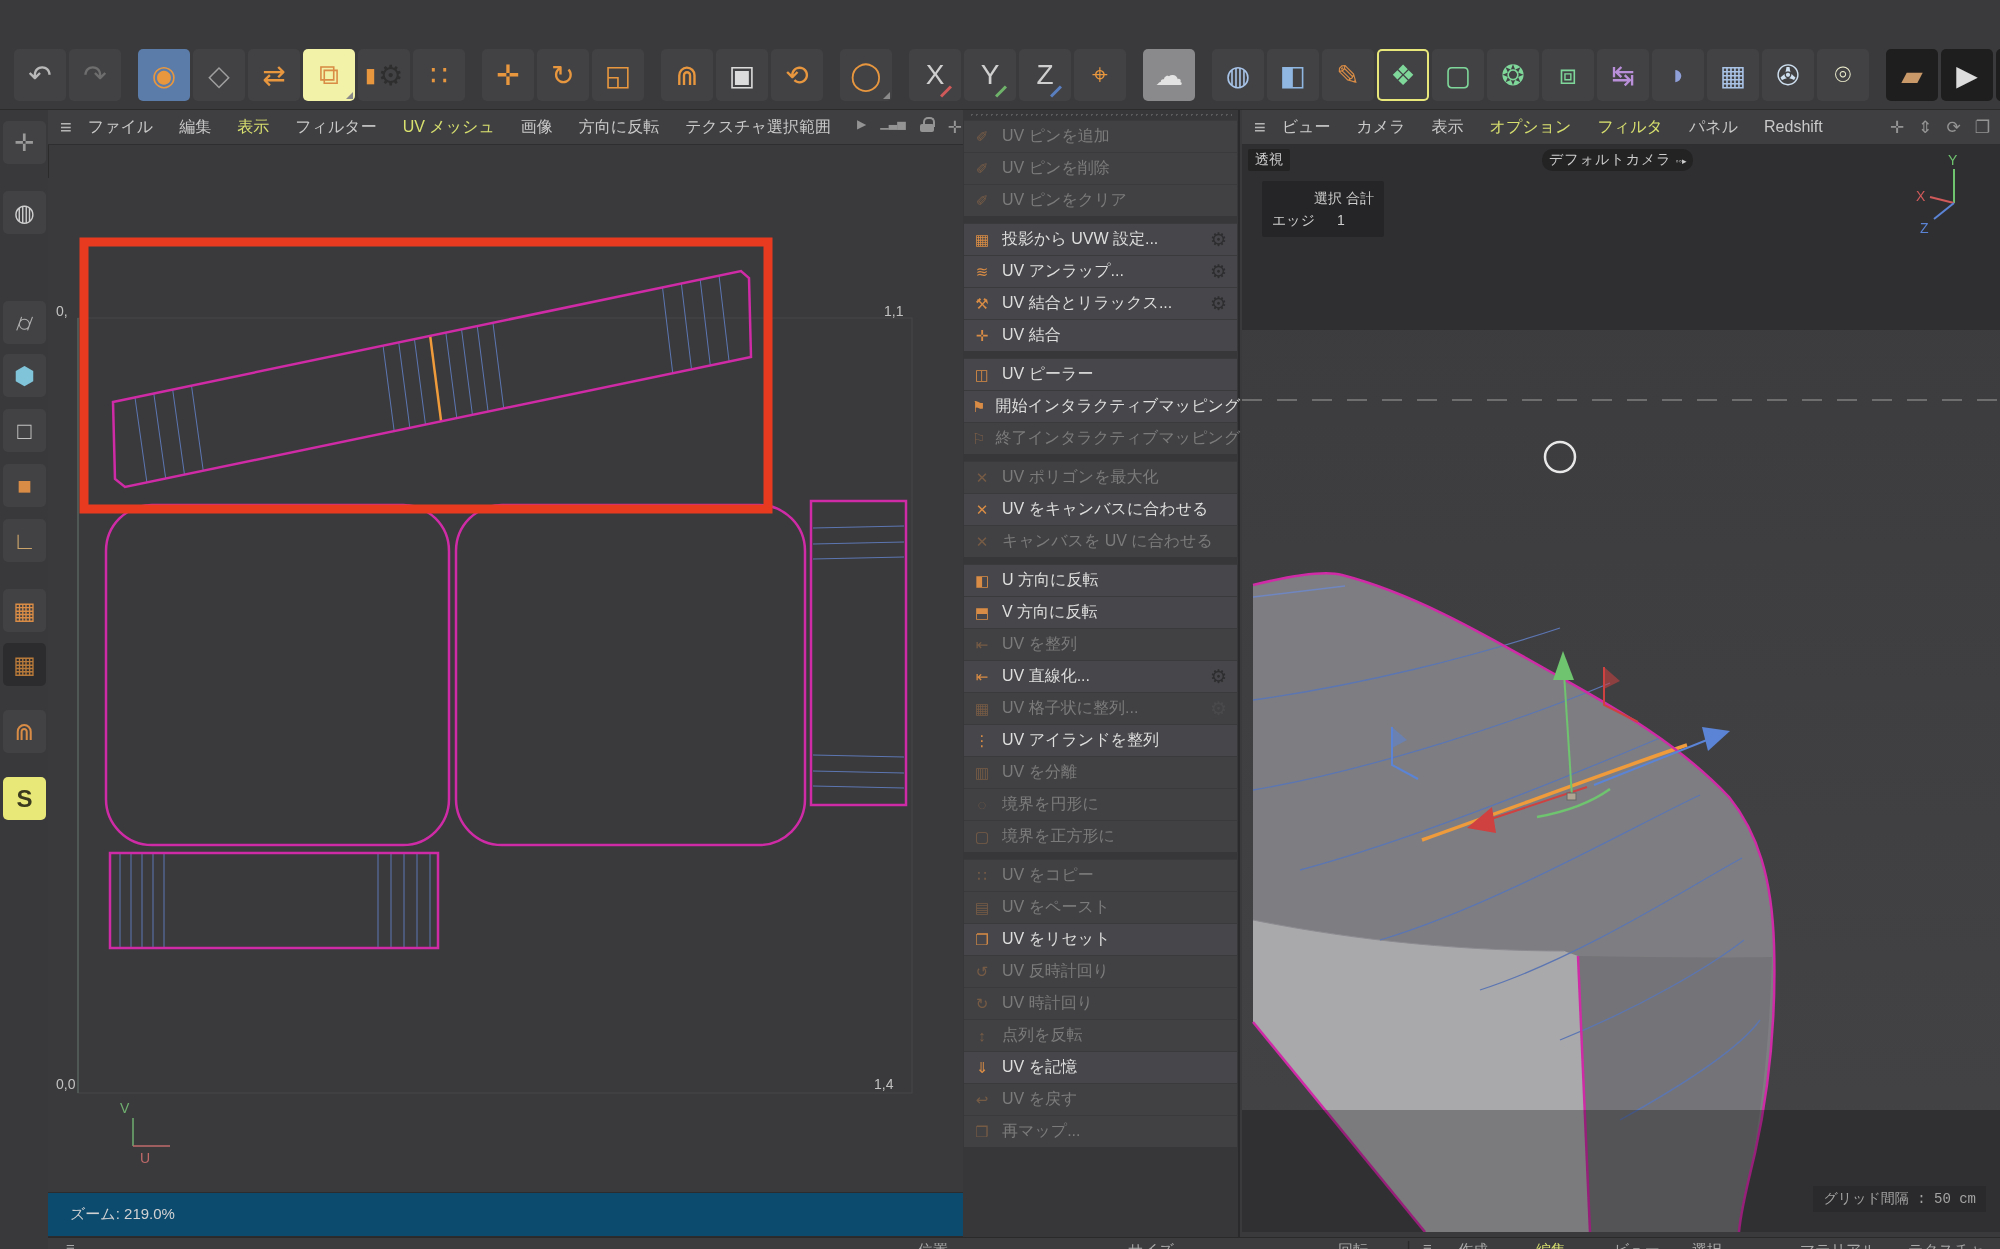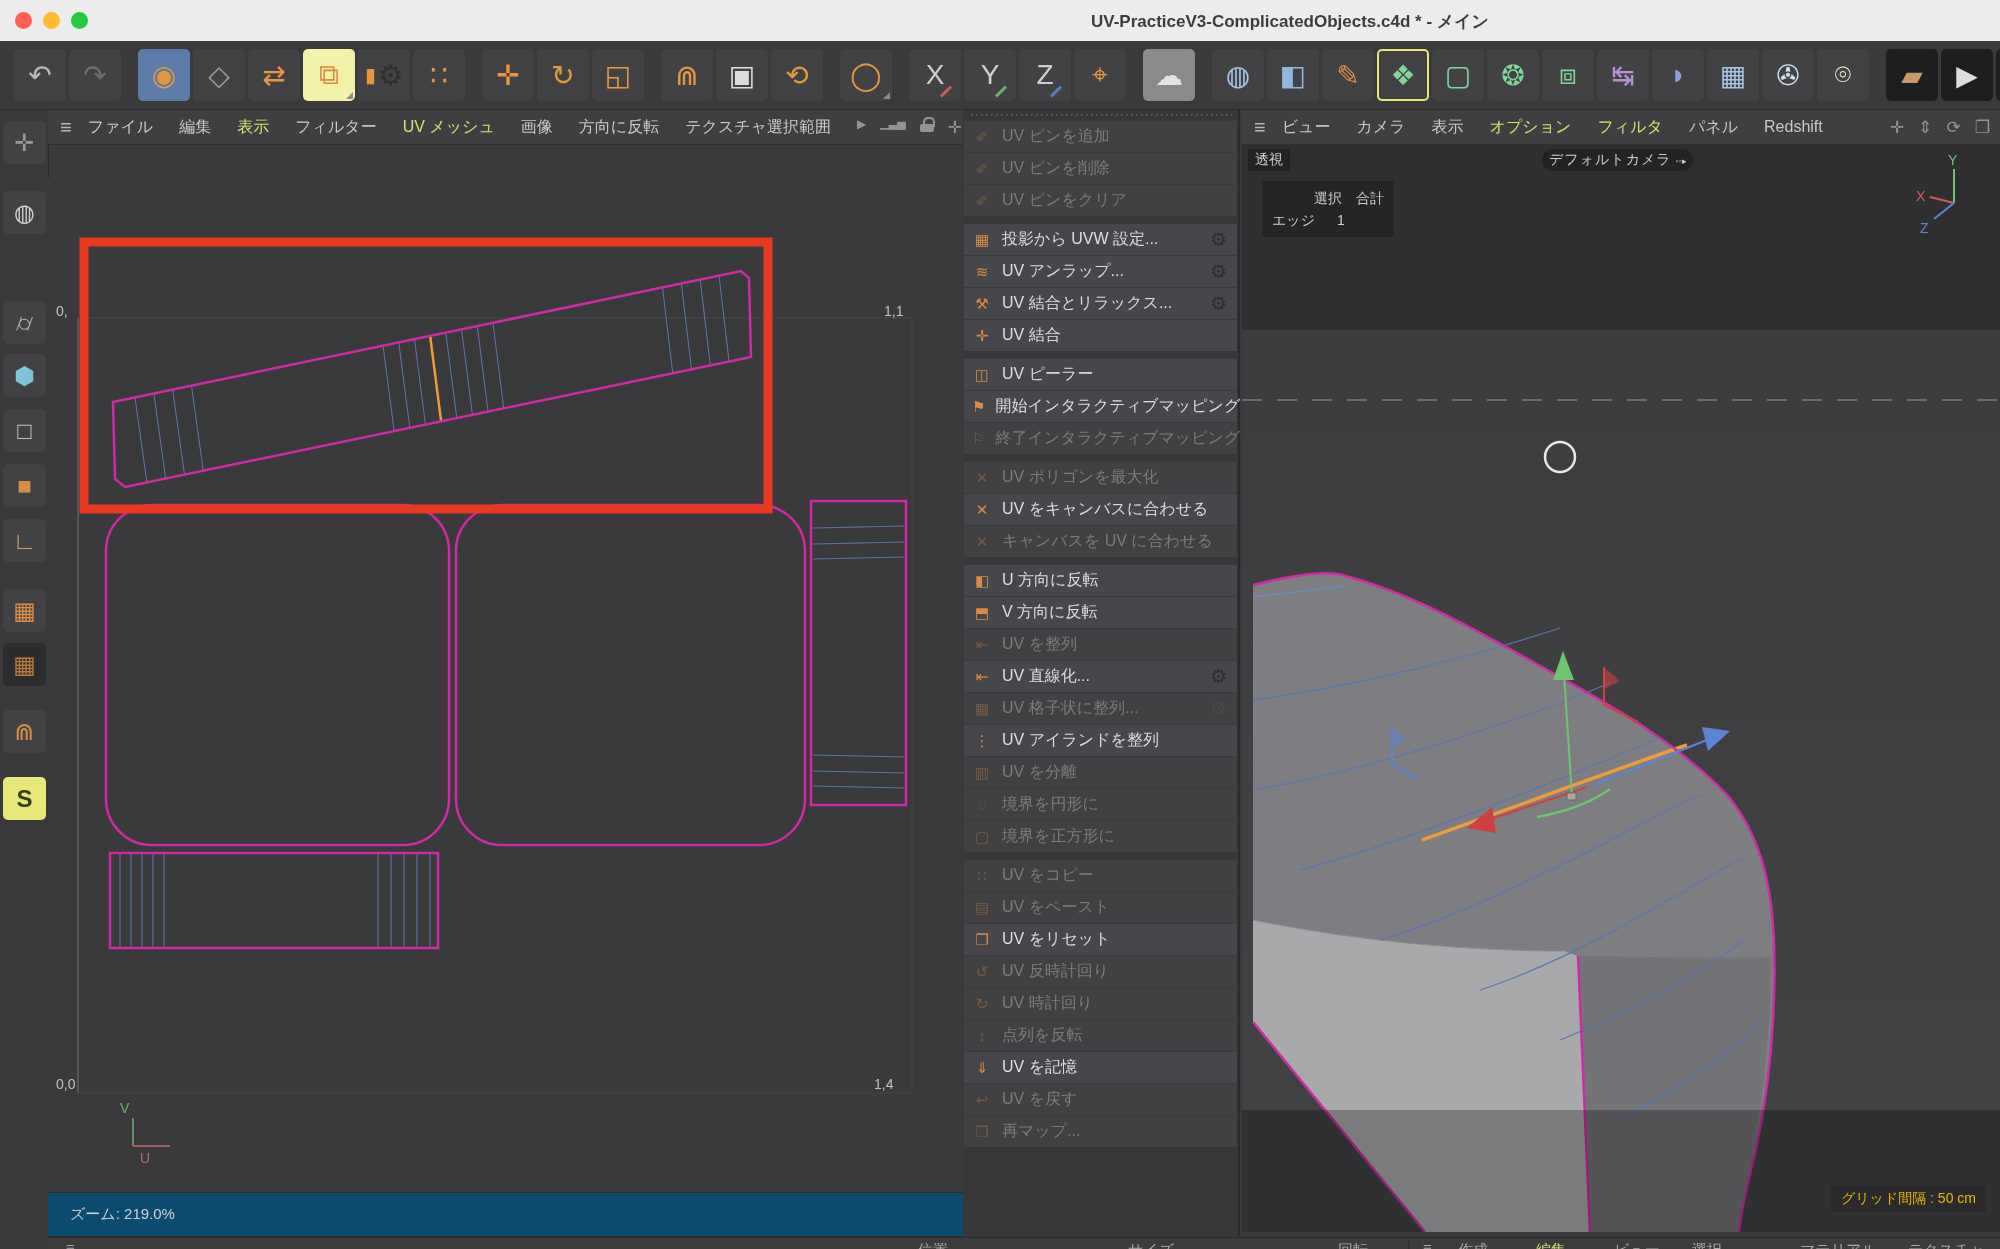--- a/index.html
+++ b/index.html
@@ -40,40 +40,34 @@
   .cmdrow.disabled .cicon{opacity:.35;}
   .cmdrow .cgear{position:absolute;right:10px;font-size:19px;color:#2d2d2f;}
   .cmdrow.disabled .cgear{color:#4a4a4c;}
   .cgap{height:7px;}
   .dotstrip{height:6px;background-image:radial-gradient(#5a5a5c 1px, transparent 1px);background-size:5px 5px;margin:2px 6px;}
   
   .vpmenubar{left:1242px;top:110px;width:758px;height:35px;}
   .viewport{left:1242px;top:145px;width:758px;height:1087px;background:linear-gradient(#3b3b3e,#434346);overflow:hidden;}
   .vp-label{background:rgba(25,25,25,.55);color:#cdcdcd;font-size:14px;padding:2px 7px;border-radius:2px;}
   .infobox{left:20px;top:36px;background:rgba(28,28,28,.5);color:#cfcfcf;font-size:14px;padding:6px 10px;border-radius:2px;line-height:22px;}
-  .gridlabel{right:14px;bottom:20px;background:#2a2a2c;color:#eab308;font-size:14px;padding:4px 10px;}
+  .gridlabel{right:14px;bottom:20px;background:#2a2a2c;color:#a3a3a3;font-size:14px;padding:4px 10px;font-family:Liberation Mono, monospace;}
   .menuicons{display:flex;margin-left:auto;margin-right:10px;color:#949494;font-size:17px;gap:14px;}
   
   .bottombar{left:48px;top:1237px;width:1952px;height:12px;overflow:hidden;background:#3c3c3f;border-top:1px solid #2a2a2a;}
   .bb-item{position:absolute;top:3px;font-size:15px;color:#a9a9a9;white-space:nowrap;}
   .lock-ico{display:inline-block;position:relative;width:14px;height:15px;}
   .lock-ico::before{content:"";position:absolute;left:3px;top:0;width:8px;height:8px;border:2px solid #949494;border-bottom:none;border-radius:5px 5px 0 0;}
   .lock-ico::after{content:"";position:absolute;left:0;top:7px;width:14px;height:8px;background:#949494;border-radius:2px;}
 </style>
 </head>
 <body>
 
 <div class="app">
 
-  <div class="abs titlebar">
-    <div class="abs tl-dot" style="left:15px;background:#ff5f57;"></div>
-    <div class="abs tl-dot" style="left:43px;background:#febc2e;"></div>
-    <div class="abs tl-dot" style="left:71px;background:#28c840;"></div>
-    <div class="abs title-text" style="left:290px;">UV-PracticeV3-ComplicatedObjects.c4d * - メイン</div>
-  </div>
 
   <div class="abs toolbar" id="toolbar">
       <div class="tbtn">
         <span style="color:#b9b9b9;">↶</span>
       </div>
       <div class="tbtn">
         <span style="color:#6e6e6e;">↷</span>
       </div>
       <div class="tsep"></div>
       <div class="tbtn" style="background: rgb(91, 124, 168);">
@@ -472,21 +466,21 @@
         <rect x="0" y="965" width="758" height="122" fill="rgba(0,0,0,0.27)"></rect>
         <circle cx="318" cy="312" r="15" fill="none" stroke="#e8e8e8" stroke-width="2.5"></circle>
       </svg>
     <div class="abs vp-label" style="left:6px;top:4px;">透視</div>
     <div class="abs vp-label" style="left:300px;top:4px;border-radius:10px;">
       <span style="letter-spacing:1px;">デフォルトカメラ</span>
       <span style="font-size:9px;color:#cfcfcf;">◦◦▸</span>
     </div>
     <div class="abs infobox">
       <span style="margin-left:42px;">選択</span>
-      <span style="margin-left:10px;">合計</span><br>
+      <span style="">合計</span><br>
       <span>エッジ</span>
       <span style="margin-left:18px;">1</span>
     </div>
     <svg class="abs" style="right:18px;top:8px;" width="70" height="86" viewBox="0 0 70 86">
       <line x1="42" y1="50" x2="42" y2="16" stroke="#6fc46f" stroke-width="2"></line>
       <line x1="42" y1="50" x2="18" y2="44" stroke="#d05a5a" stroke-width="2"></line>
       <line x1="42" y1="50" x2="22" y2="66" stroke="#5b84d6" stroke-width="2"></line>
       <text x="36" y="12" fill="#6fc46f" font-size="14">Y</text>
       <text x="4" y="48" fill="#d05a5a" font-size="14">X</text>
       <text x="8" y="80" fill="#5b84d6" font-size="14">Z</text>

